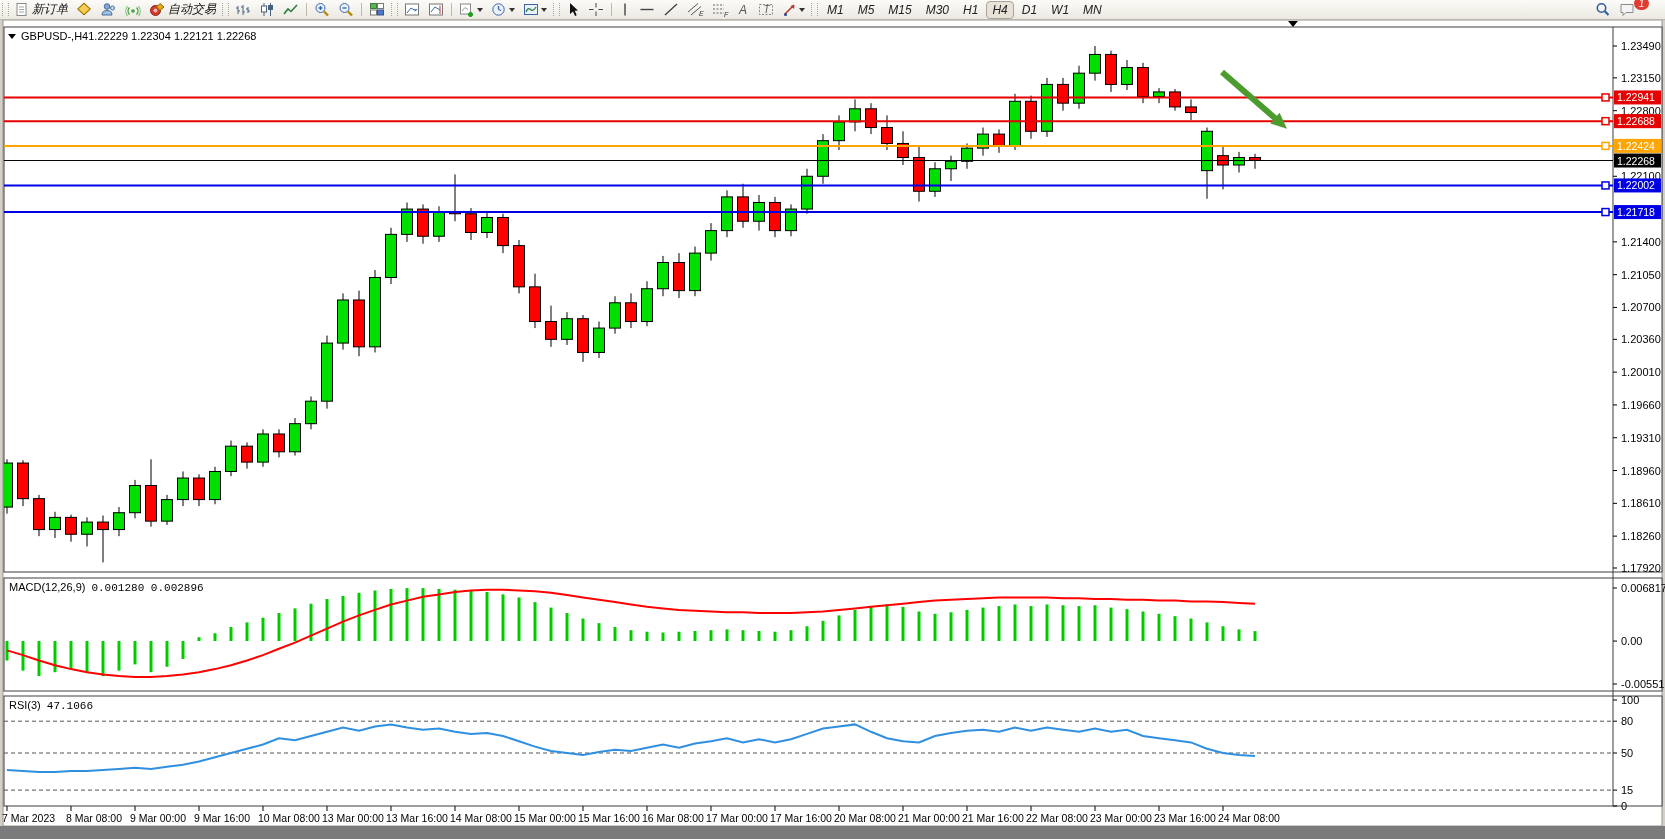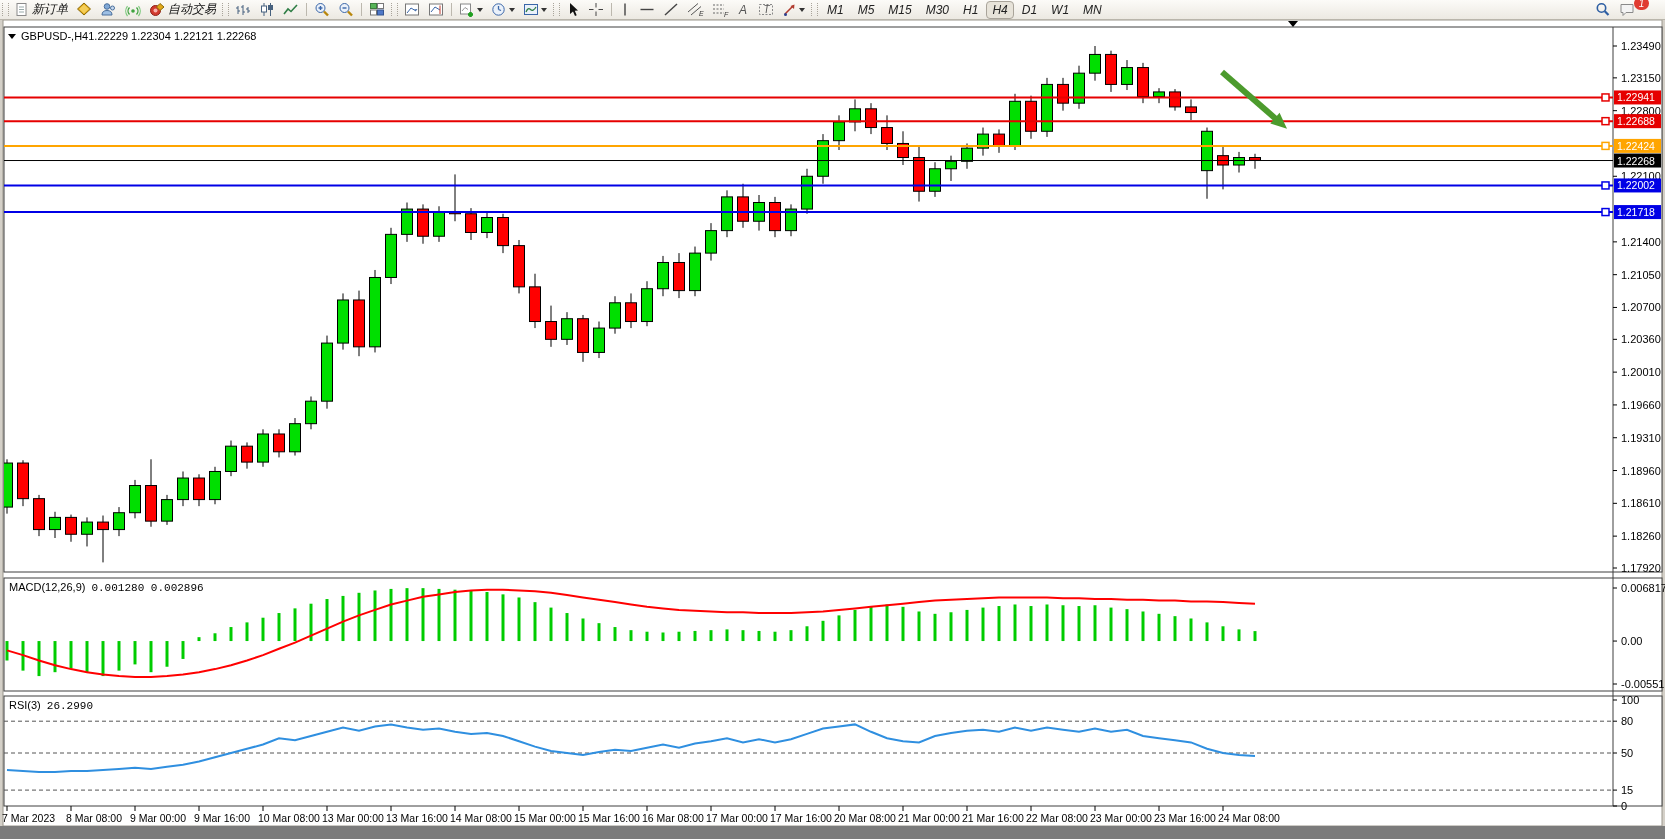--- a/index.html
+++ b/index.html
@@ -719,16 +719,16 @@
 
 <div class="overlay chart-title">
   <span class="title-tri"></span>
   <span class="title-sym">GBPUSD-,H4</span>
   <span>1.22229 1.22304 1.22121 1.22268</span>
 </div>
 <div class="overlay macd-lbl">
   <span>MACD(12,26,9)</span><span class="ind-vals">0.001280 0.002896</span>
 </div>
 <div class="overlay rsi-lbl">
-  <span>RSI(3)</span><span class="ind-vals">26.2990</span>
+  <span>RSI(3)</span><span class="ind-vals">47.1066</span>
 </div>
 
 <div class="bottom-bar"></div>
 
 </body></html>

